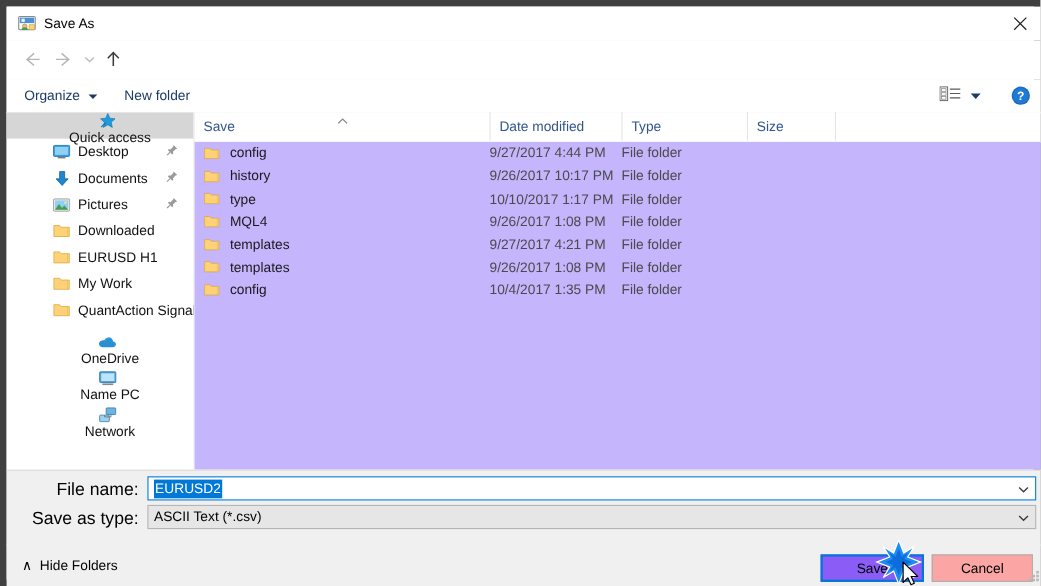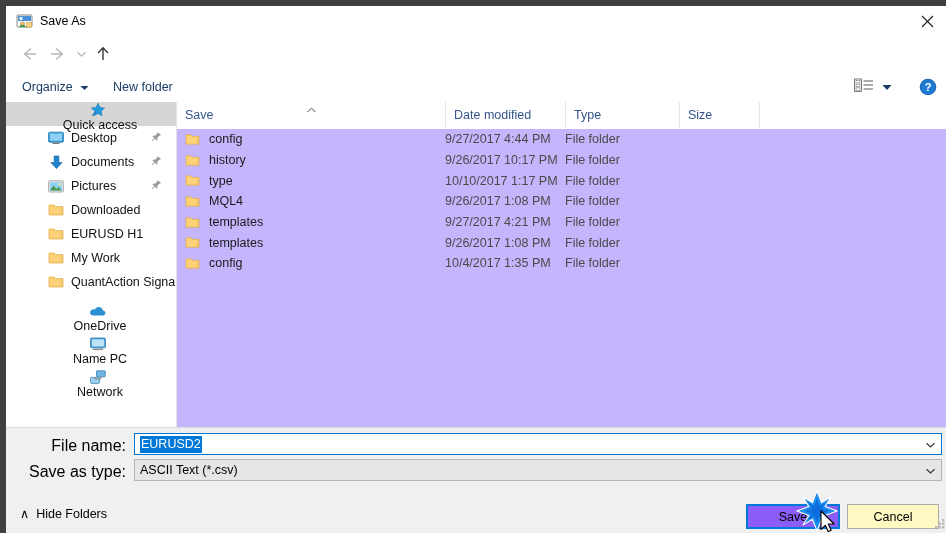--- a/index.html
+++ b/index.html
@@ -81,21 +81,21 @@
   .combo-name{left:128px;top:5px;width:808px;background:#fff;border:1px solid #0078d7;}
   .combo-type{left:128px;top:31px;width:808px;background:#e6e6e6;border:1px solid #b5b5b5;}
   .combo-val{font-size:12.5px;margin-left:5px;color:#000;}
   .sel-text{background:#0078d7;color:#ffffff;padding:1px 1px 2px 1px;}
   .combo-arrow{position:absolute;right:5px;top:4px;}
 
   
   .footer{position:absolute;left:0;top:489px;width:944px;height:42px;background:#f0f0f0;}
   .hide-folders{position:absolute;left:14px;top:11px;display:flex;align-items:center;font-size:12.5px;color:#000;}
   .hf-caret{margin-right:7px;}
-  .btn{position:absolute;top:9px;height:25px;box-sizing:border-box;display:flex;align-items:center;justify-content:center;font-size:12.5px;color:#000;background:#fef9c3;border:1px solid #adadad;}
+  .btn{position:absolute;top:9px;height:25px;box-sizing:border-box;display:flex;align-items:center;justify-content:center;font-size:12.5px;color:#000;background:#fca5a5;border:1px solid #adadad;}
   .btn-save{left:740px;width:94px;background:#8b5cf6;border:2px solid #0078d7;}
   .btn-cancel{left:841px;width:92px;}
   .grip{position:absolute;right:3px;bottom:3px;}
   .cursor-wrap{position:absolute;left:781px;top:481px;width:64px;height:50px;pointer-events:none;}
 </style>
 </head>
 <body>
 
 <div class="dialog">
 

